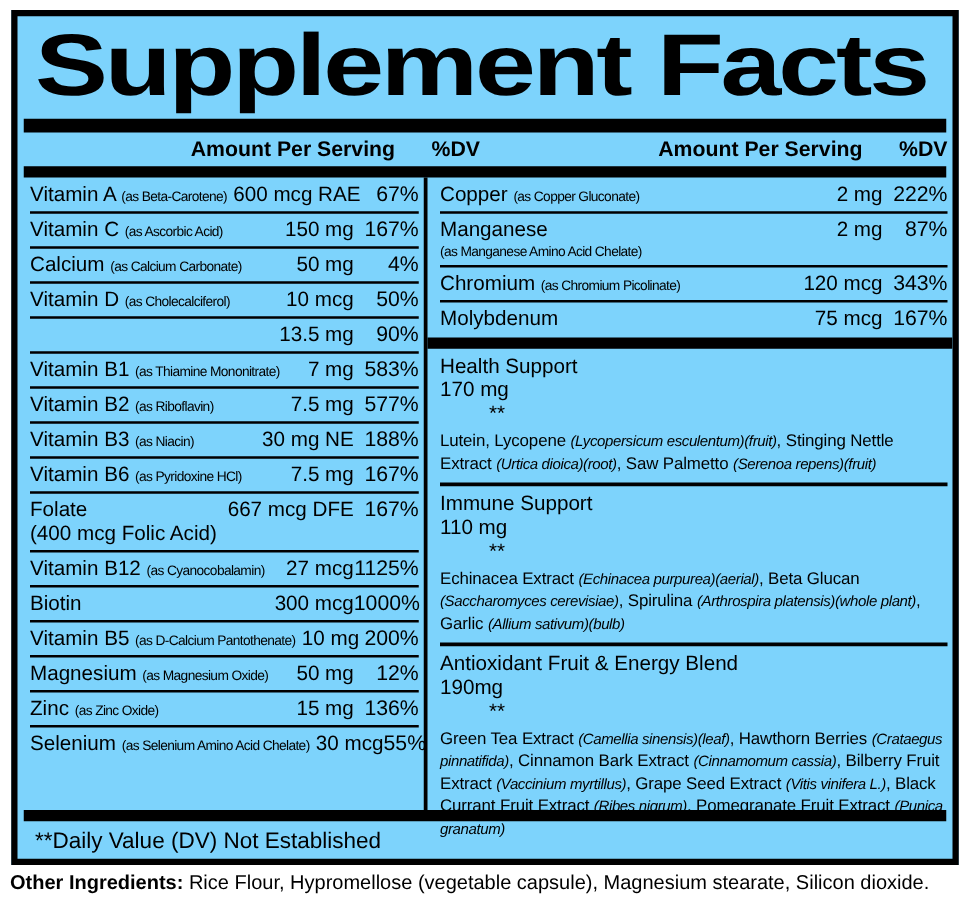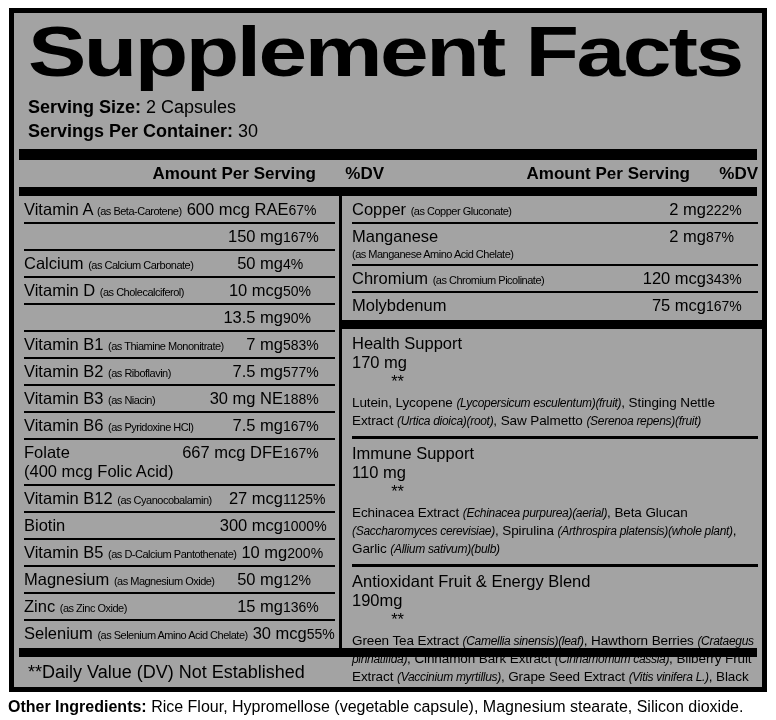--- a/index.html
+++ b/index.html
@@ -4,21 +4,21 @@
 <style>
   * { margin:0; padding:0; box-sizing:border-box; }
   html,body { background:#ffffff; }
   body {
     width:776px; height:720px; position:relative;
     font-family:"Liberation Sans", sans-serif; color:#000;
     -webkit-font-smoothing:antialiased;
   }
   .label{
     position:absolute; left:9px; top:8px; width:758px; height:684px;
-    border:5px solid #000; background:#a3a3a3;
+    border:5px solid #000; background:#7dd3fc;
     display:flex; flex-direction:column; overflow:hidden;
   }
   .title-wrap{ margin:2px 0 2px 14px; height:76px; overflow:visible; }
   .title{
     display:inline-block; font-weight:bold; font-size:70px; line-height:74px;
     letter-spacing:-2px; transform:scaleX(1.25); transform-origin:left center;
     white-space:nowrap;
   }
   .serving{ margin:2px 0 4px 14px; font-size:18px; line-height:24px; }
   .b{ font-weight:bold; }
@@ -36,21 +36,21 @@
   .col-left{ width:325px; padding:1px 4px 0 10px; }
   .col-right{ flex:1; border-left:3px solid #000; padding:1px 4px 0 10px;
     display:flex; flex-direction:column; }
   .rowwrap{ border-bottom:2px solid #000; padding:3px 0; }
   .col-left .rowwrap:last-child{ border-bottom:none; }
   .minerals .rowwrap:last-child{ border-bottom:none; }
   .row{ display:flex; align-items:baseline; }
   .nm{ font-size:16.5px; white-space:nowrap; }
   .cond{ font-size:11px; letter-spacing:-0.5px; }
   .amt{ margin-left:auto; padding-left:5px; font-size:16.5px; white-space:nowrap; }
-  .dv{ width:52px; font-size:14px; white-space:nowrap; }
+  .dv{ width:52px; text-align:right; font-size:17px; white-space:nowrap; }
   .amt2{ text-align:left; font-size:16.5px; line-height:19px; }
   .cond2{ font-size:11px; letter-spacing:-0.5px; line-height:14px; margin-top:1px; }
   .bar-section{ height:9px; background:#000; margin:2px -4px 0 -10px; flex:none; }
   .blend{ padding:3px 0 6px; }
   .blend + .blend{ border-top:3px solid #000; }
   .blend-head{ display:flex; align-items:baseline; font-size:16.5px; padding:2px 0 3px;flex-direction:column; }
   .b-name{ flex:1; white-space:nowrap; }
   .b-amt{ white-space:nowrap; }
   .b-dv{ width:52px; text-align:right; white-space:nowrap; }
   .blend-desc{ font-size:13.5px; line-height:17px; letter-spacing:-0.1px; }
@@ -61,24 +61,20 @@
 </style>
 </head>
 <body>
 
 <div class="label">
 
   <div class="title-wrap">
     <div class="title">Supplement Facts</div>
   </div>
 
-  <div class="serving">
-    <div><span class="b">Serving Size:</span><span> 2 Capsules</span></div>
-    <div><span class="b">Servings Per Container:</span><span> 30</span></div>
-  </div>
 
   <div class="bar bar1"></div>
 
   <div class="headrow">
     <div class="headcell hl">
       <span>Amount Per Serving</span>
       <span class="dvh">%DV</span>
     </div>
     <div class="headcell hr">
       <span>Amount Per Serving</span>
@@ -92,20 +88,21 @@
     <div class="col-left">
         <div class="rowwrap">
           <div class="row">
             <span class="nm">Vitamin A <span class="cond">(as Beta-Carotene)</span></span>
             <span class="amt">600 mcg RAE</span>
             <span class="dv">67%</span>
           </div>
         </div>
         <div class="rowwrap">
           <div class="row">
+            <span class="nm">Vitamin C <span class="cond">(as Ascorbic Acid)</span></span>
             <span class="amt">150 mg</span>
             <span class="dv">167%</span>
           </div>
         </div>
         <div class="rowwrap">
           <div class="row">
             <span class="nm">Calcium <span class="cond">(as Calcium Carbonate)</span></span>
             <span class="amt">50 mg</span>
             <span class="dv">4%</span>
           </div>

